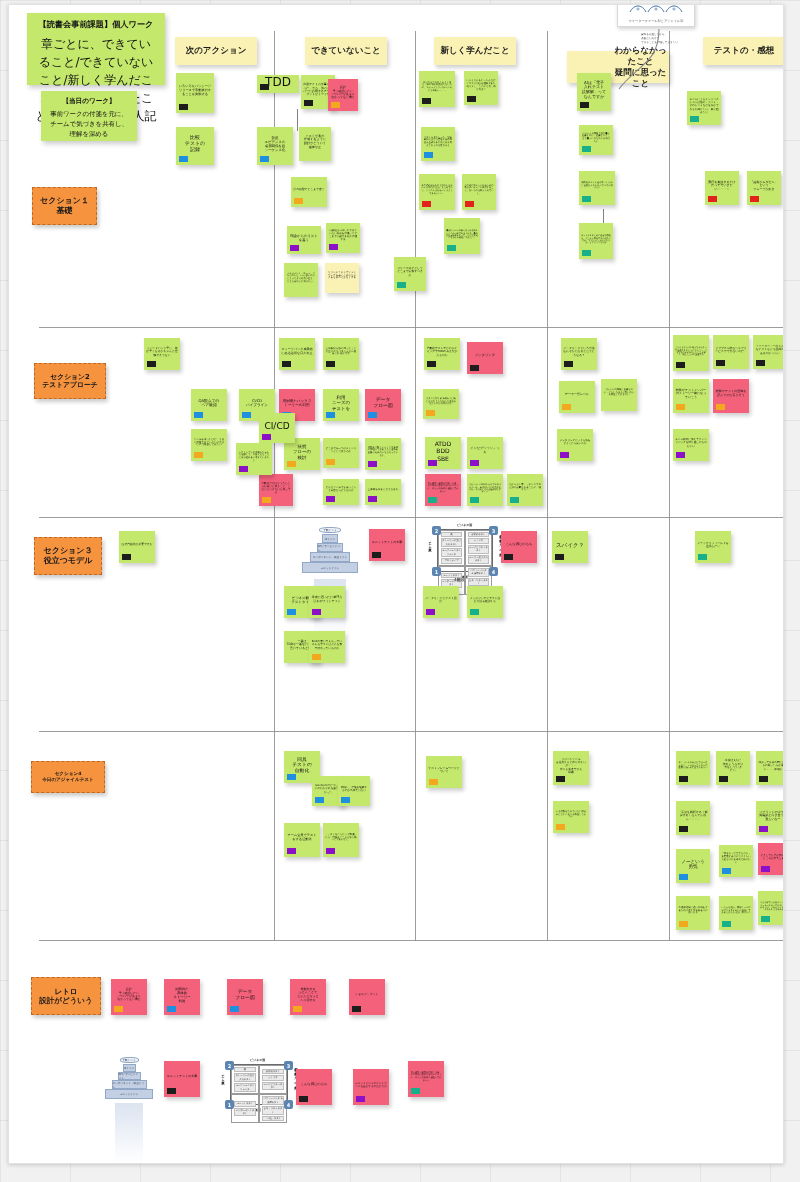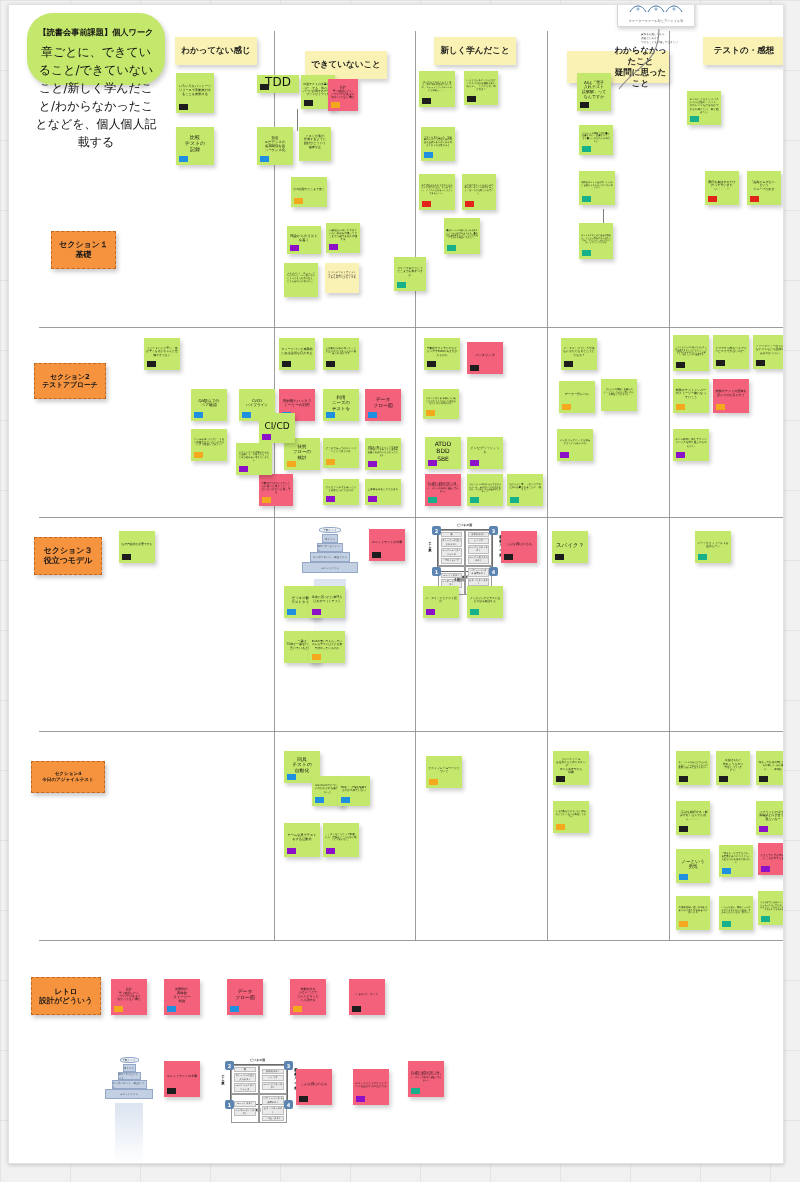--- a/index.html
+++ b/index.html
@@ -64,21 +64,21 @@
   .seclabel{
     position:absolute;background:#f6933f;
     box-shadow:2px 3px 4px rgba(0,0,0,.2);
     border:1px dashed rgba(140,65,10,.5);
     display:flex;align-items:center;justify-content:center;text-align:center;
     font-weight:700;color:#171717;line-height:1.25;box-sizing:border-box;
   }
   .intro{
     position:absolute;background:#c4e86b;
     box-shadow:2px 3px 5px rgba(0,0,0,.2);
-    box-sizing:border-box;padding:14px 8px;color:#121212;border-radius:26px;
+    box-sizing:border-box;padding:6px 8px;color:#121212;
   }
   .intro .t{font-weight:700;font-size:8.2px;text-align:center;margin-bottom:5px;}
   .intro .b{font-size:12px;line-height:1.5;text-align:center;}
   .intro.small .t{font-size:6.6px;margin-bottom:4px;}
   .intro.small .b{font-size:6.4px;text-align:center;line-height:1.55;}
   
   .conn{position:absolute;border-left:1.2px solid #808080;}
   
   .photocard{
     position:absolute;background:#fff;border:1px solid #d8d8d8;
@@ -137,29 +137,33 @@
 
     <div class="vline" style="left:265px;top:26px;height:910px;"></div>
     <div class="vline" style="left:406px;top:26px;height:910px;"></div>
     <div class="vline" style="left:538px;top:26px;height:910px;"></div>
     <div class="vline" style="left:660px;top:26px;height:910px;"></div>
 
     <div class="intro" style="left:18px;top:8px;width:138px;height:72px;">
       <div class="t">【読書会事前課題】個人ワーク</div>
       <div class="b">章ごとに、できていること/できていないこと/新しく学んだこと/わからなかったことなどを、個人個人記載する</div>
     </div>
-
-    <div class="colhead" style="left:166px;top:32px;width:82px;height:28px;">わかってない感じ</div>
-    <div class="colhead" style="left:296px;top:32px;width:82px;height:28px;margin-top:14px;">できていないこと</div>
+    <div class="intro small" style="left:32px;top:86px;width:96px;height:50px;">
+      <div class="t">【当日のワーク】</div>
+      <div class="b">事前ワークの付箋を元に、チームで気づきを共有し、理解を深める</div>
+    </div>
+
+    <div class="colhead" style="left:166px;top:32px;width:82px;height:28px;">次のアクション</div>
+    <div class="colhead" style="left:296px;top:32px;width:82px;height:28px;">できていないこと</div>
     <div class="colhead" style="left:425px;top:32px;width:82px;height:28px;">新しく学んだこと</div>
     <div class="colhead" style="left:558px;top:46px;width:102px;height:32px;white-space:pre-line;padding-left:47px;">わからなかったこと
 疑問に思ったこと</div>
     <div class="colhead" style="left:694px;top:32px;width:82px;height:28px;">テストの・感想</div>
 
-    <div class="seclabel" style="left:42px;top:182px;width:65px;height:38px;font-size:8px;white-space:pre-line;margin-top:44px;">セクション１
+    <div class="seclabel" style="left:23px;top:182px;width:65px;height:38px;font-size:8px;white-space:pre-line;">セクション１
 基礎</div>
     <div class="seclabel" style="left:25px;top:358px;width:72px;height:36px;font-size:6.8px;white-space:pre-line;">セクション2
 テストアプローチ</div>
     <div class="seclabel" style="left:25px;top:532px;width:68px;height:38px;font-size:8px;white-space:pre-line;">セクション３
 役立つモデル</div>
     <div class="seclabel" style="left:22px;top:756px;width:74px;height:32px;font-size:4.6px;white-space:pre-line;">セクション4
 今日のアジャイルテスト</div>
     <div class="seclabel" style="left:22px;top:972px;width:70px;height:38px;font-size:7.5px;white-space:pre-line;">レトロ
 設計がどういう</div>
 

